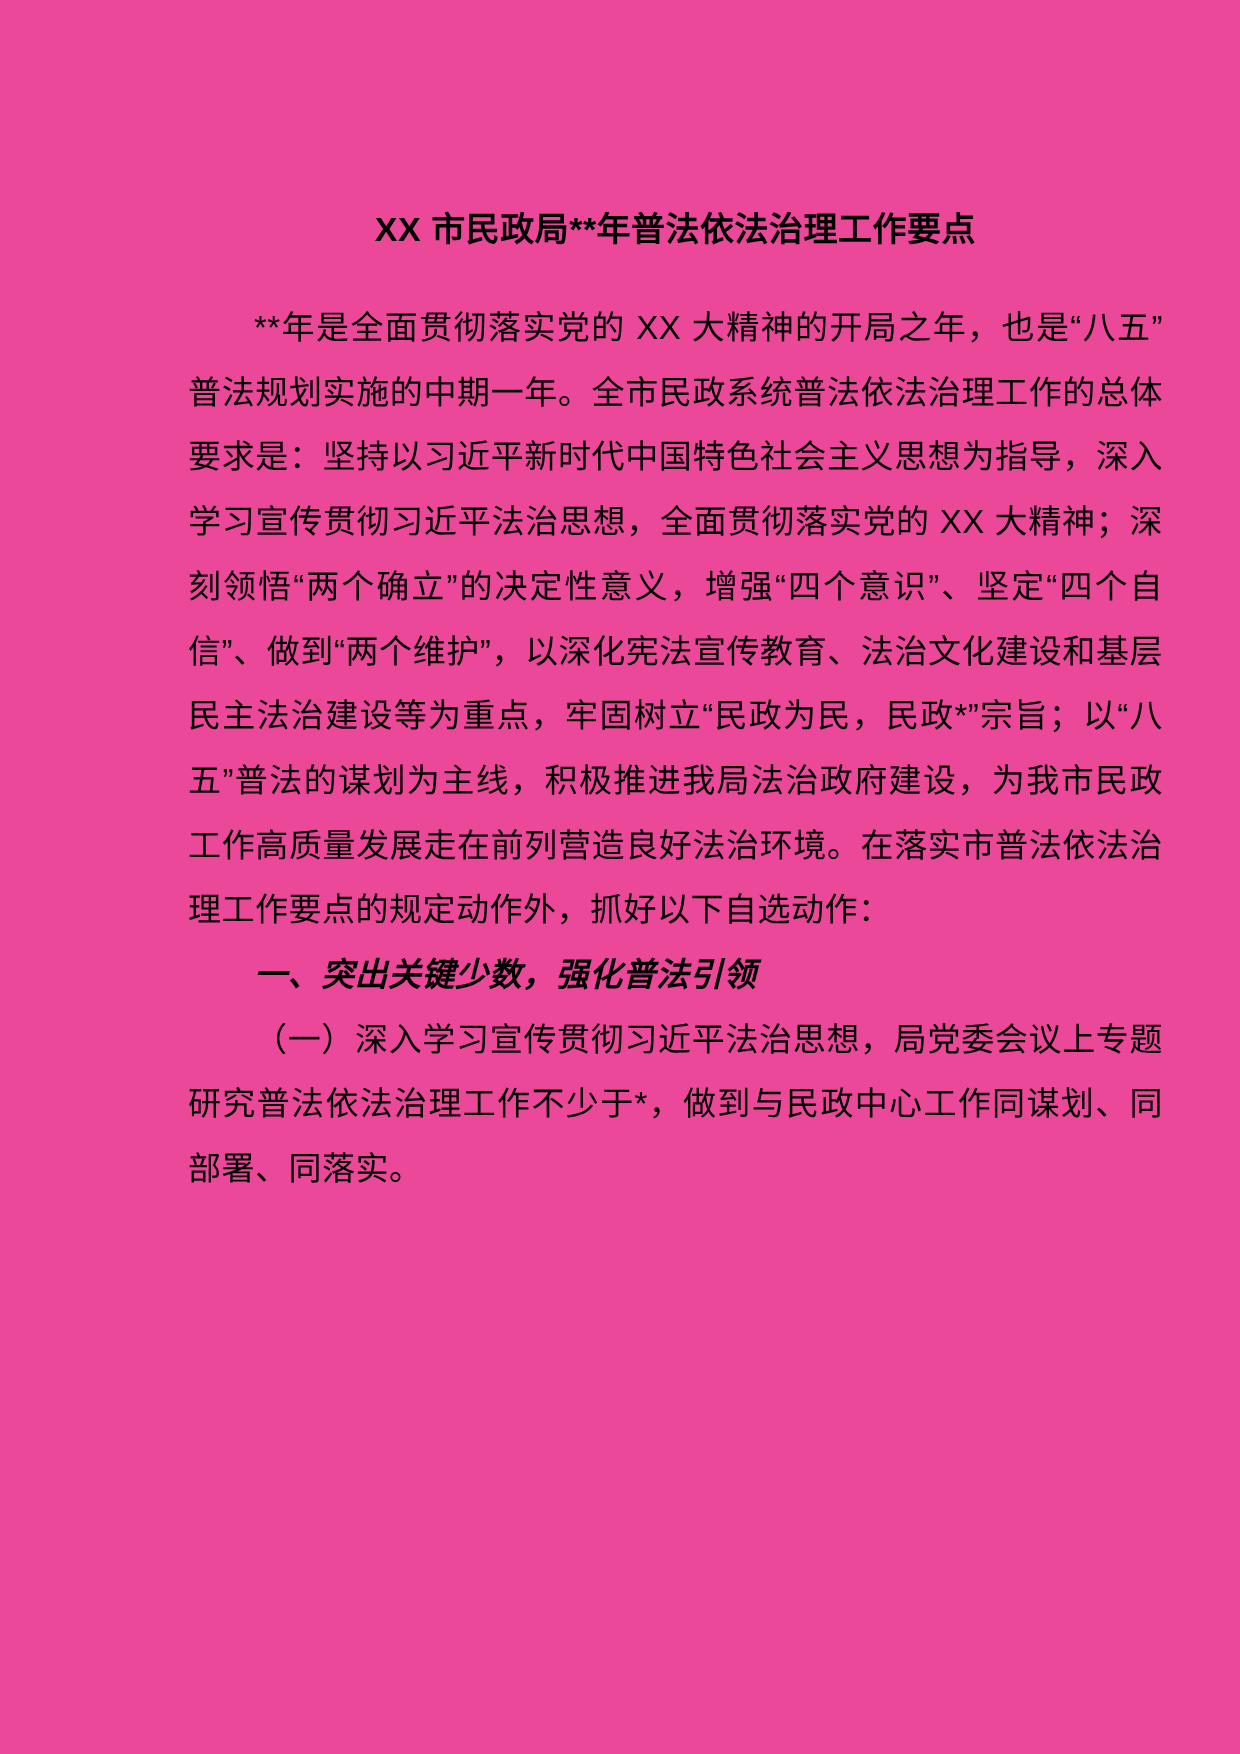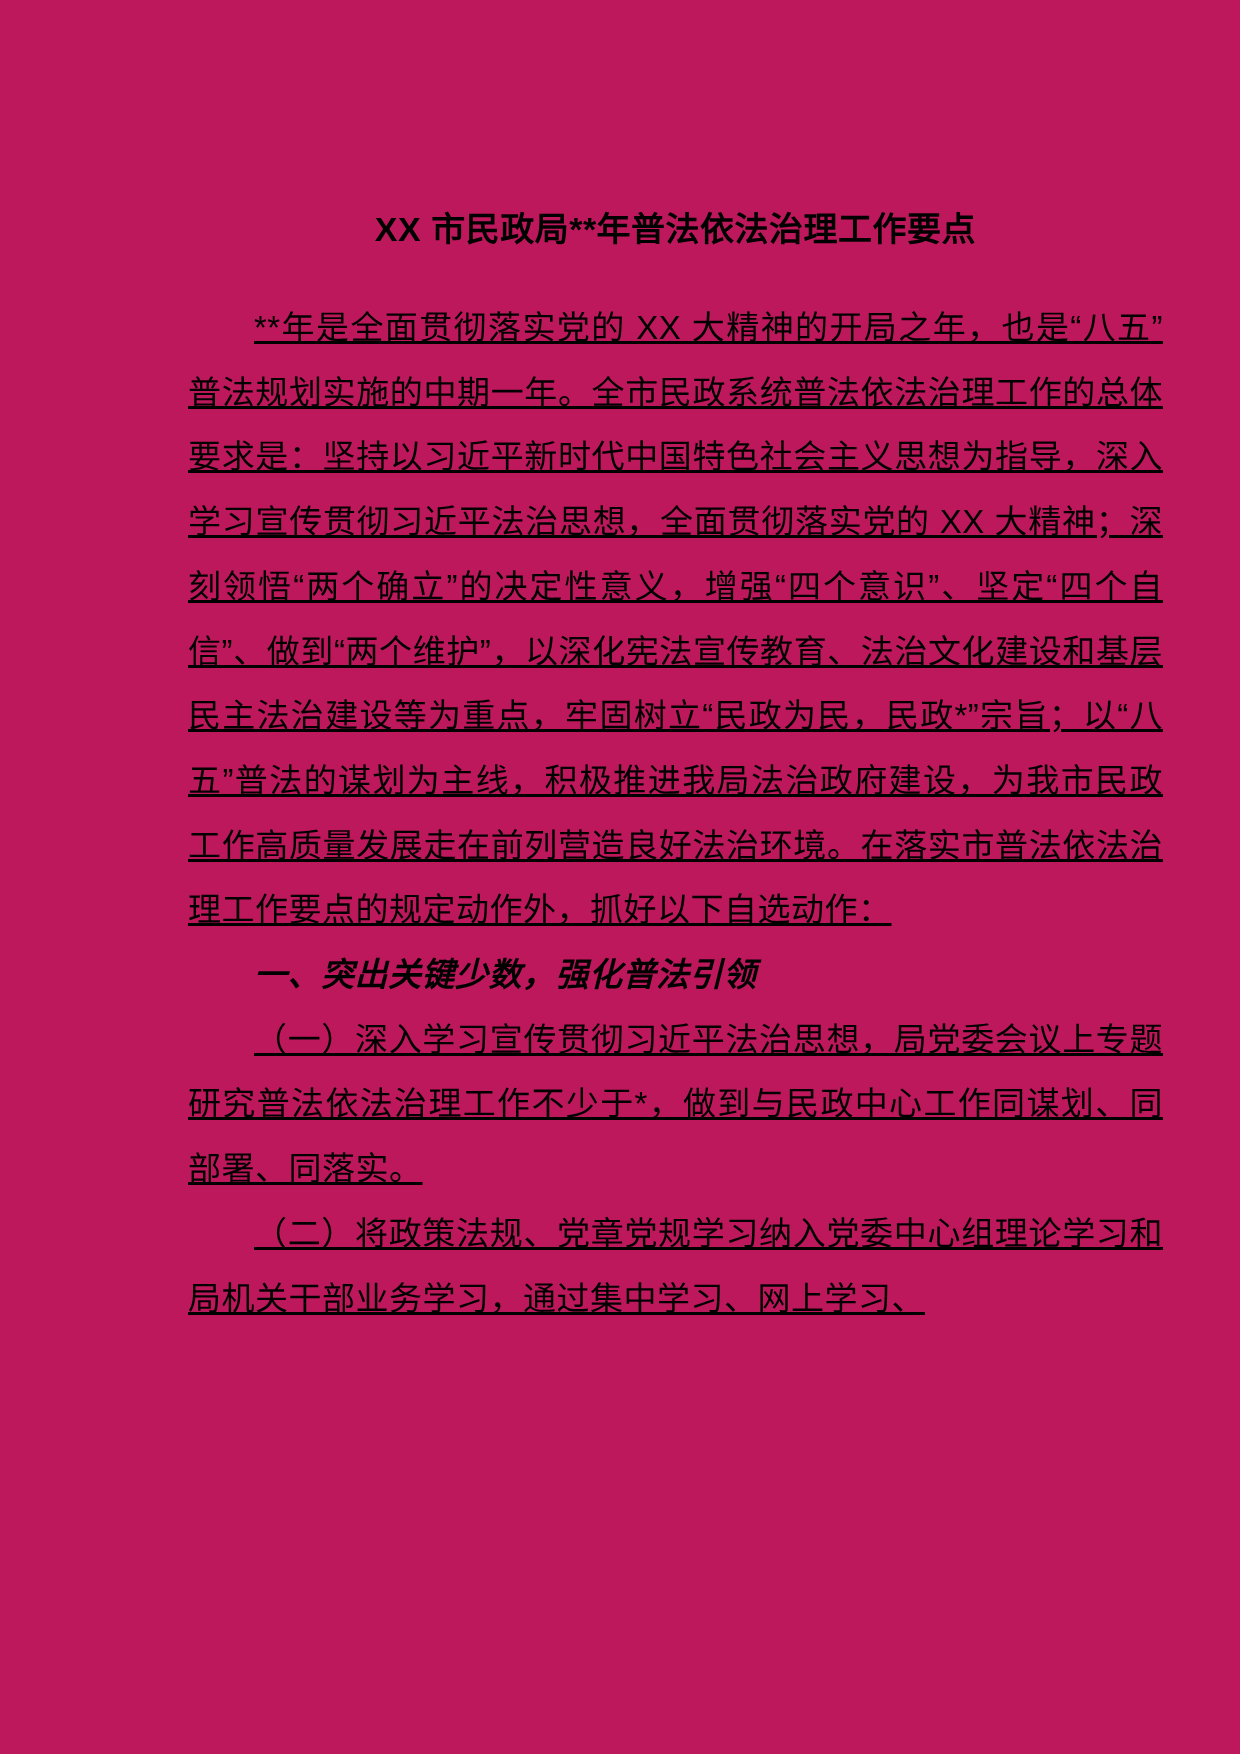--- a/index.html
+++ b/index.html
@@ -6,21 +6,21 @@
   html, body {
     margin: 0;
     padding: 0;
     background: #ffffff;
   }
   .page {
     position: relative;
     width: 1240px;
     height: 1754px;
     margin: 0 auto;
-    background: #be185d;
+    background: #ec4899;
     box-sizing: border-box;
     padding: 197px 77px 0 188px;
     overflow: hidden;
     color: #000000;
     font-family: "Liberation Sans", sans-serif;
   }
   .doc-title {
     font-size: 34px;
     line-height: 65px;
     font-weight: bold;
@@ -29,21 +29,20 @@
     letter-spacing: 0.5px;
     white-space: nowrap;
   }
   .doc-paragraph {
     font-size: 33px;
     line-height: 64.7px;
     margin: 0;
     text-indent: 2em;
     text-align: justify;
     letter-spacing: 0.5px;
-    text-decoration: underline;
   }
   .doc-heading {
     font-size: 33px;
     line-height: 64.7px;
     font-weight: bold;
     margin: 0;
     text-indent: 2em;
     text-align: left;
     letter-spacing: 0.5px;
     font-style: italic;
@@ -54,14 +53,13 @@
 
 <div class="page">
   <h1 class="doc-title">XX 市民政局**年普法依法治理工作要点</h1>
 
   <p class="doc-paragraph">**年是全面贯彻落实党的 XX 大精神的开局之年，也是“八五”普法规划实施的中期一年。全市民政系统普法依法治理工作的总体要求是：坚持以习近平新时代中国特色社会主义思想为指导，深入学习宣传贯彻习近平法治思想，全面贯彻落实党的 XX 大精神；深刻领悟“两个确立”的决定性意义，增强“四个意识”、坚定“四个自信”、做到“两个维护”，以深化宪法宣传教育、法治文化建设和基层民主法治建设等为重点，牢固树立“民政为民，民政*”宗旨；以“八五”普法的谋划为主线，积极推进我局法治政府建设，为我市民政工作高质量发展走在前列营造良好法治环境。在落实市普法依法治理工作要点的规定动作外，抓好以下自选动作：</p>
 
   <h2 class="doc-heading">一、突出关键少数，强化普法引领</h2>
 
   <p class="doc-paragraph">（一）深入学习宣传贯彻习近平法治思想，局党委会议上专题研究普法依法治理工作不少于*，做到与民政中心工作同谋划、同部署、同落实。</p>
 
-  <p class="doc-paragraph">（二）将政策法规、党章党规学习纳入党委中心组理论学习和局机关干部业务学习，通过集中学习、网上学习、</p>
 </div>
 
 </body></html>

